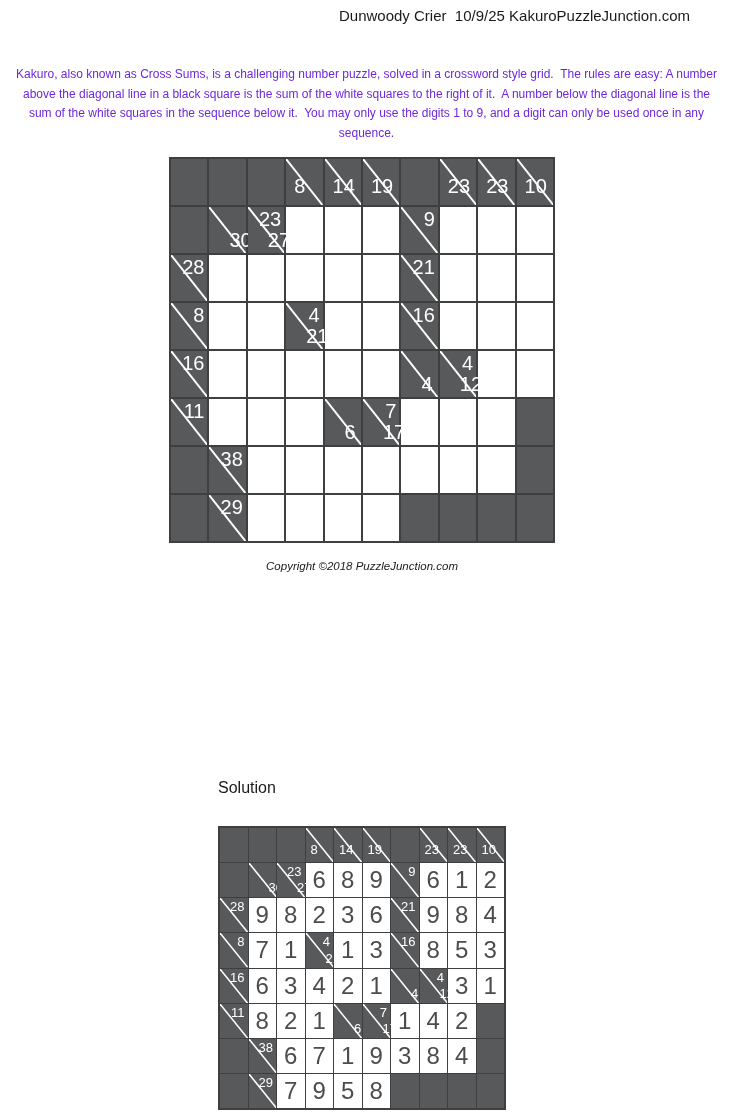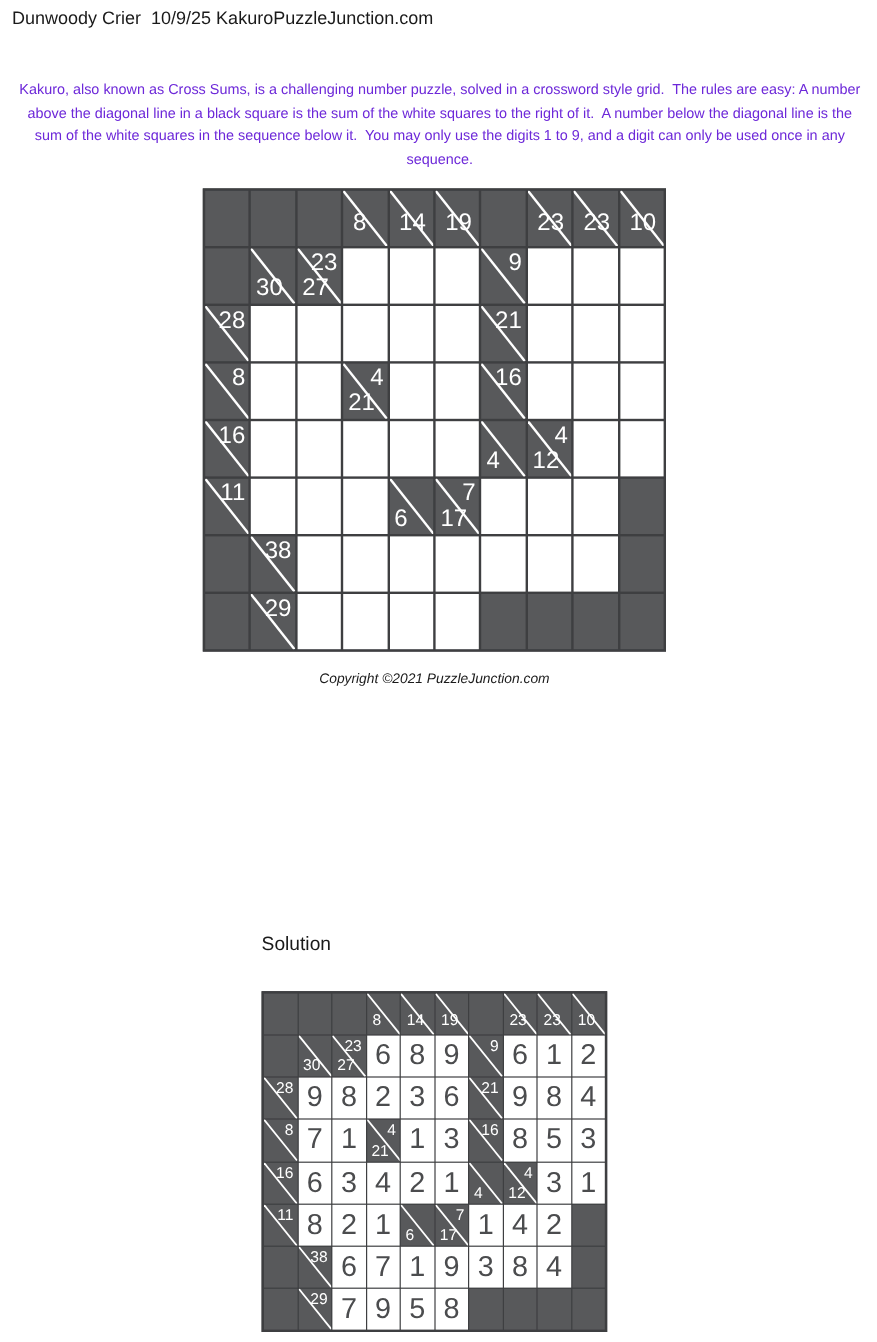--- a/index.html
+++ b/index.html
@@ -3,21 +3,21 @@
 <meta charset="utf-8">
 <style>
   html,body { margin:0; padding:0; background:#ffffff; }
   body {
     width:731px; height:1118px; position:relative;
     font-family:"Liberation Sans", sans-serif; color:#1a1a1a;
     overflow:hidden;
   }
   .header {
     position:absolute; top:7px; left:10px; right:41px;
-    display:flex; justify-content:flex-start; align-items:flex-start;
+    display:flex; justify-content:flex-end; align-items:flex-start;
     font-size:15px; color:#1a1a1a;
   }
   .header .left { white-space:pre; }
   .intro {
     position:absolute; top:65px; left:10px; width:713px;
     font-size:12px; line-height:19.5px; color:#6d28d9;
     white-space:pre-wrap; margin:0;text-align:center;
   }
   .kgrid {
     position:absolute; display:grid; box-sizing:border-box;
@@ -28,21 +28,21 @@
   .kgrid-large { left:169px; top:157px; width:386px; height:386px; gap:2px; }
   .kgrid-small { left:218px; top:826px; width:288px; height:284px; gap:1px; }
   .cell { position:relative; }
   .cell.dark  { background:#58595B; }
   .cell.white { background:#ffffff; display:flex; align-items:center; justify-content:center; }
   .diag { position:absolute; left:0; top:0; width:100%; height:100%; display:block; }
   .clue span { position:absolute; color:#ffffff; line-height:1; }
   .kgrid-large .clue span { font-size:20px; }
   .kgrid-small .clue span { font-size:13px; }
   .clue .a { top:2px; right:3px; }
-  .clue .d { bottom:3px; left:4px; }
+  .clue .d { bottom:3px; left:20px; }
   .kgrid-large .r0 .d { bottom:9px; left:8px; }
   .kgrid-small .r0 .d { bottom:6px; left:5px; }
   .digit { color:#4B4C4E; }
   .kgrid-small .digit { font-size:24px; }
   .copyright {
     position:absolute; top:560px; left:169px; width:386px;
     text-align:center; font-style:italic; font-size:11.5px; color:#1a1a1a;
   }
   .solution-title {
     position:absolute; top:779px; left:218px; width:288px;
@@ -249,21 +249,21 @@
     <div class="cell r7 white"></div>
     <div class="cell r7 white"></div>
     <div class="cell r7 white"></div>
     <div class="cell r7 white"></div>
     <div class="cell r7 dark"></div>
     <div class="cell r7 dark"></div>
     <div class="cell r7 dark"></div>
     <div class="cell r7 dark"></div>
   </div>
 
-<div class="copyright">Copyright ©2021 PuzzleJunction.com</div>
+<div class="copyright">Copyright ©2018 PuzzleJunction.com</div>
 
 <div class="solution-title">Solution</div>
 
 <div id="solution-grid" class="kgrid kgrid-small">
     <div class="cell r0 dark"></div>
     <div class="cell r0 dark"></div>
     <div class="cell r0 dark"></div>
     <div class="cell r0 dark clue">
       <svg class="diag" viewBox="0 0 10 10" preserveAspectRatio="none">
         <line x1="0" y1="0" x2="10" y2="10" stroke="#FFFFFF" stroke-width="1.5" vector-effect="non-scaling-stroke"></line>

